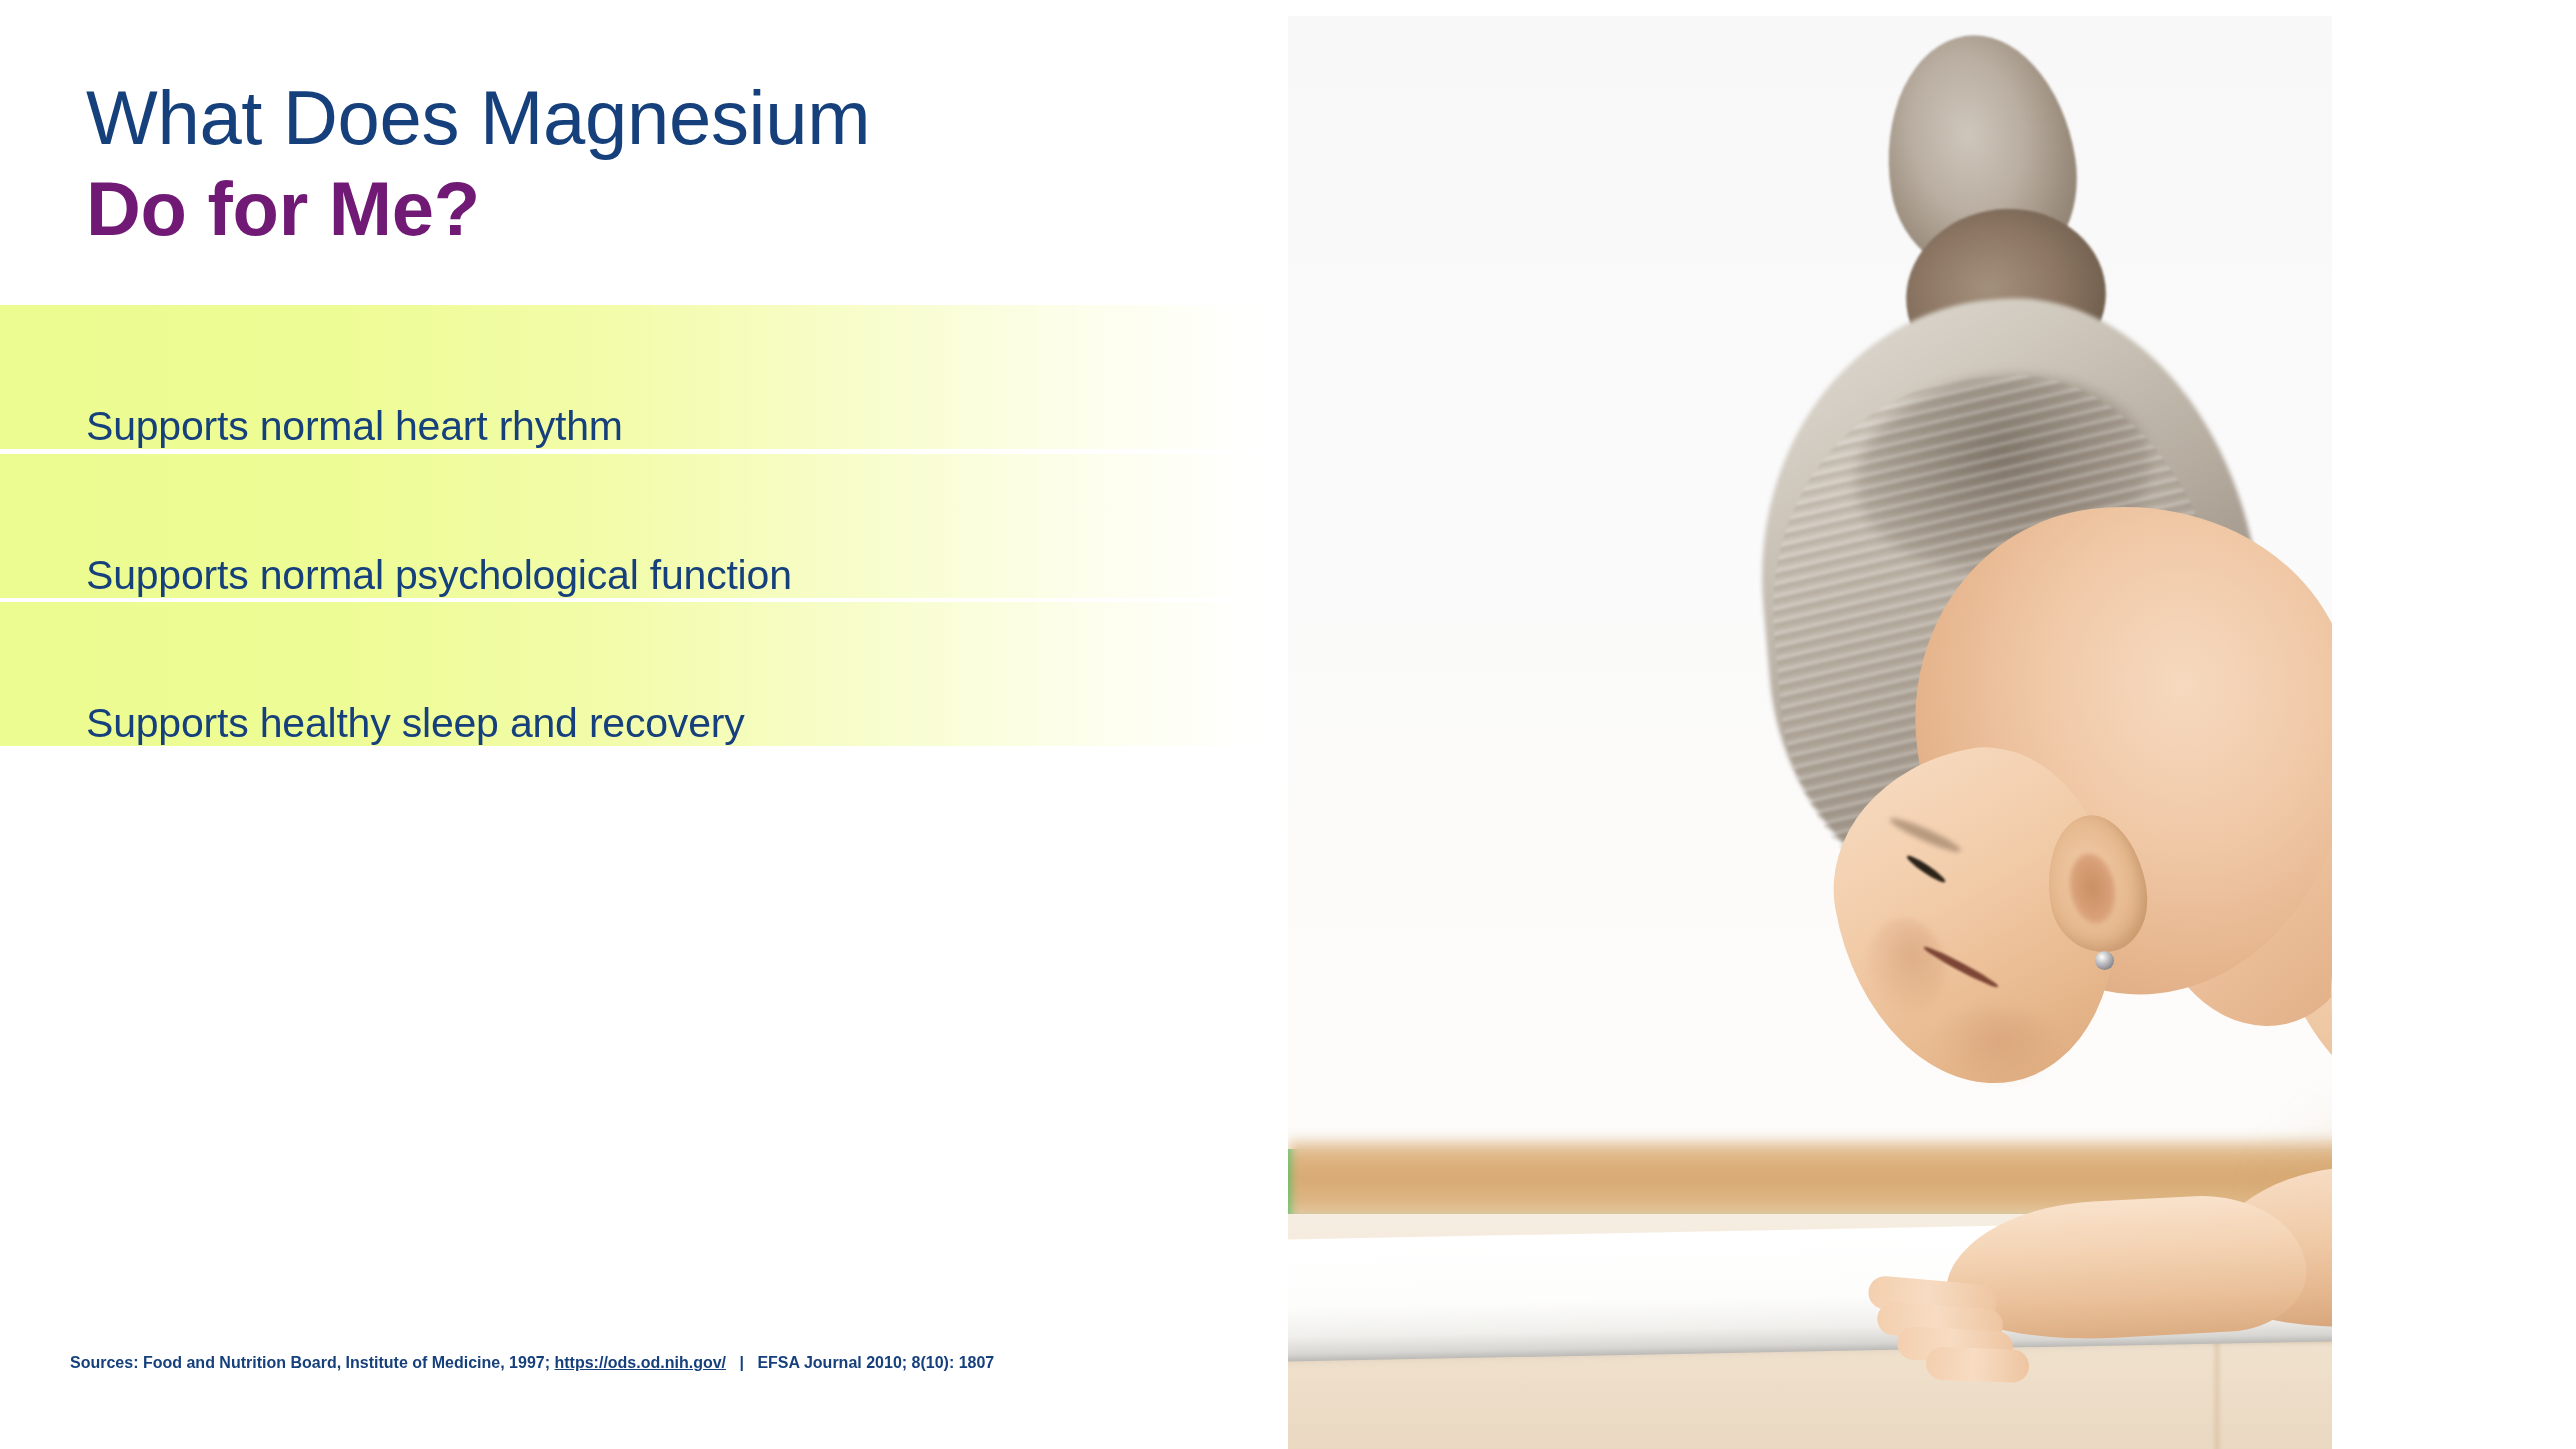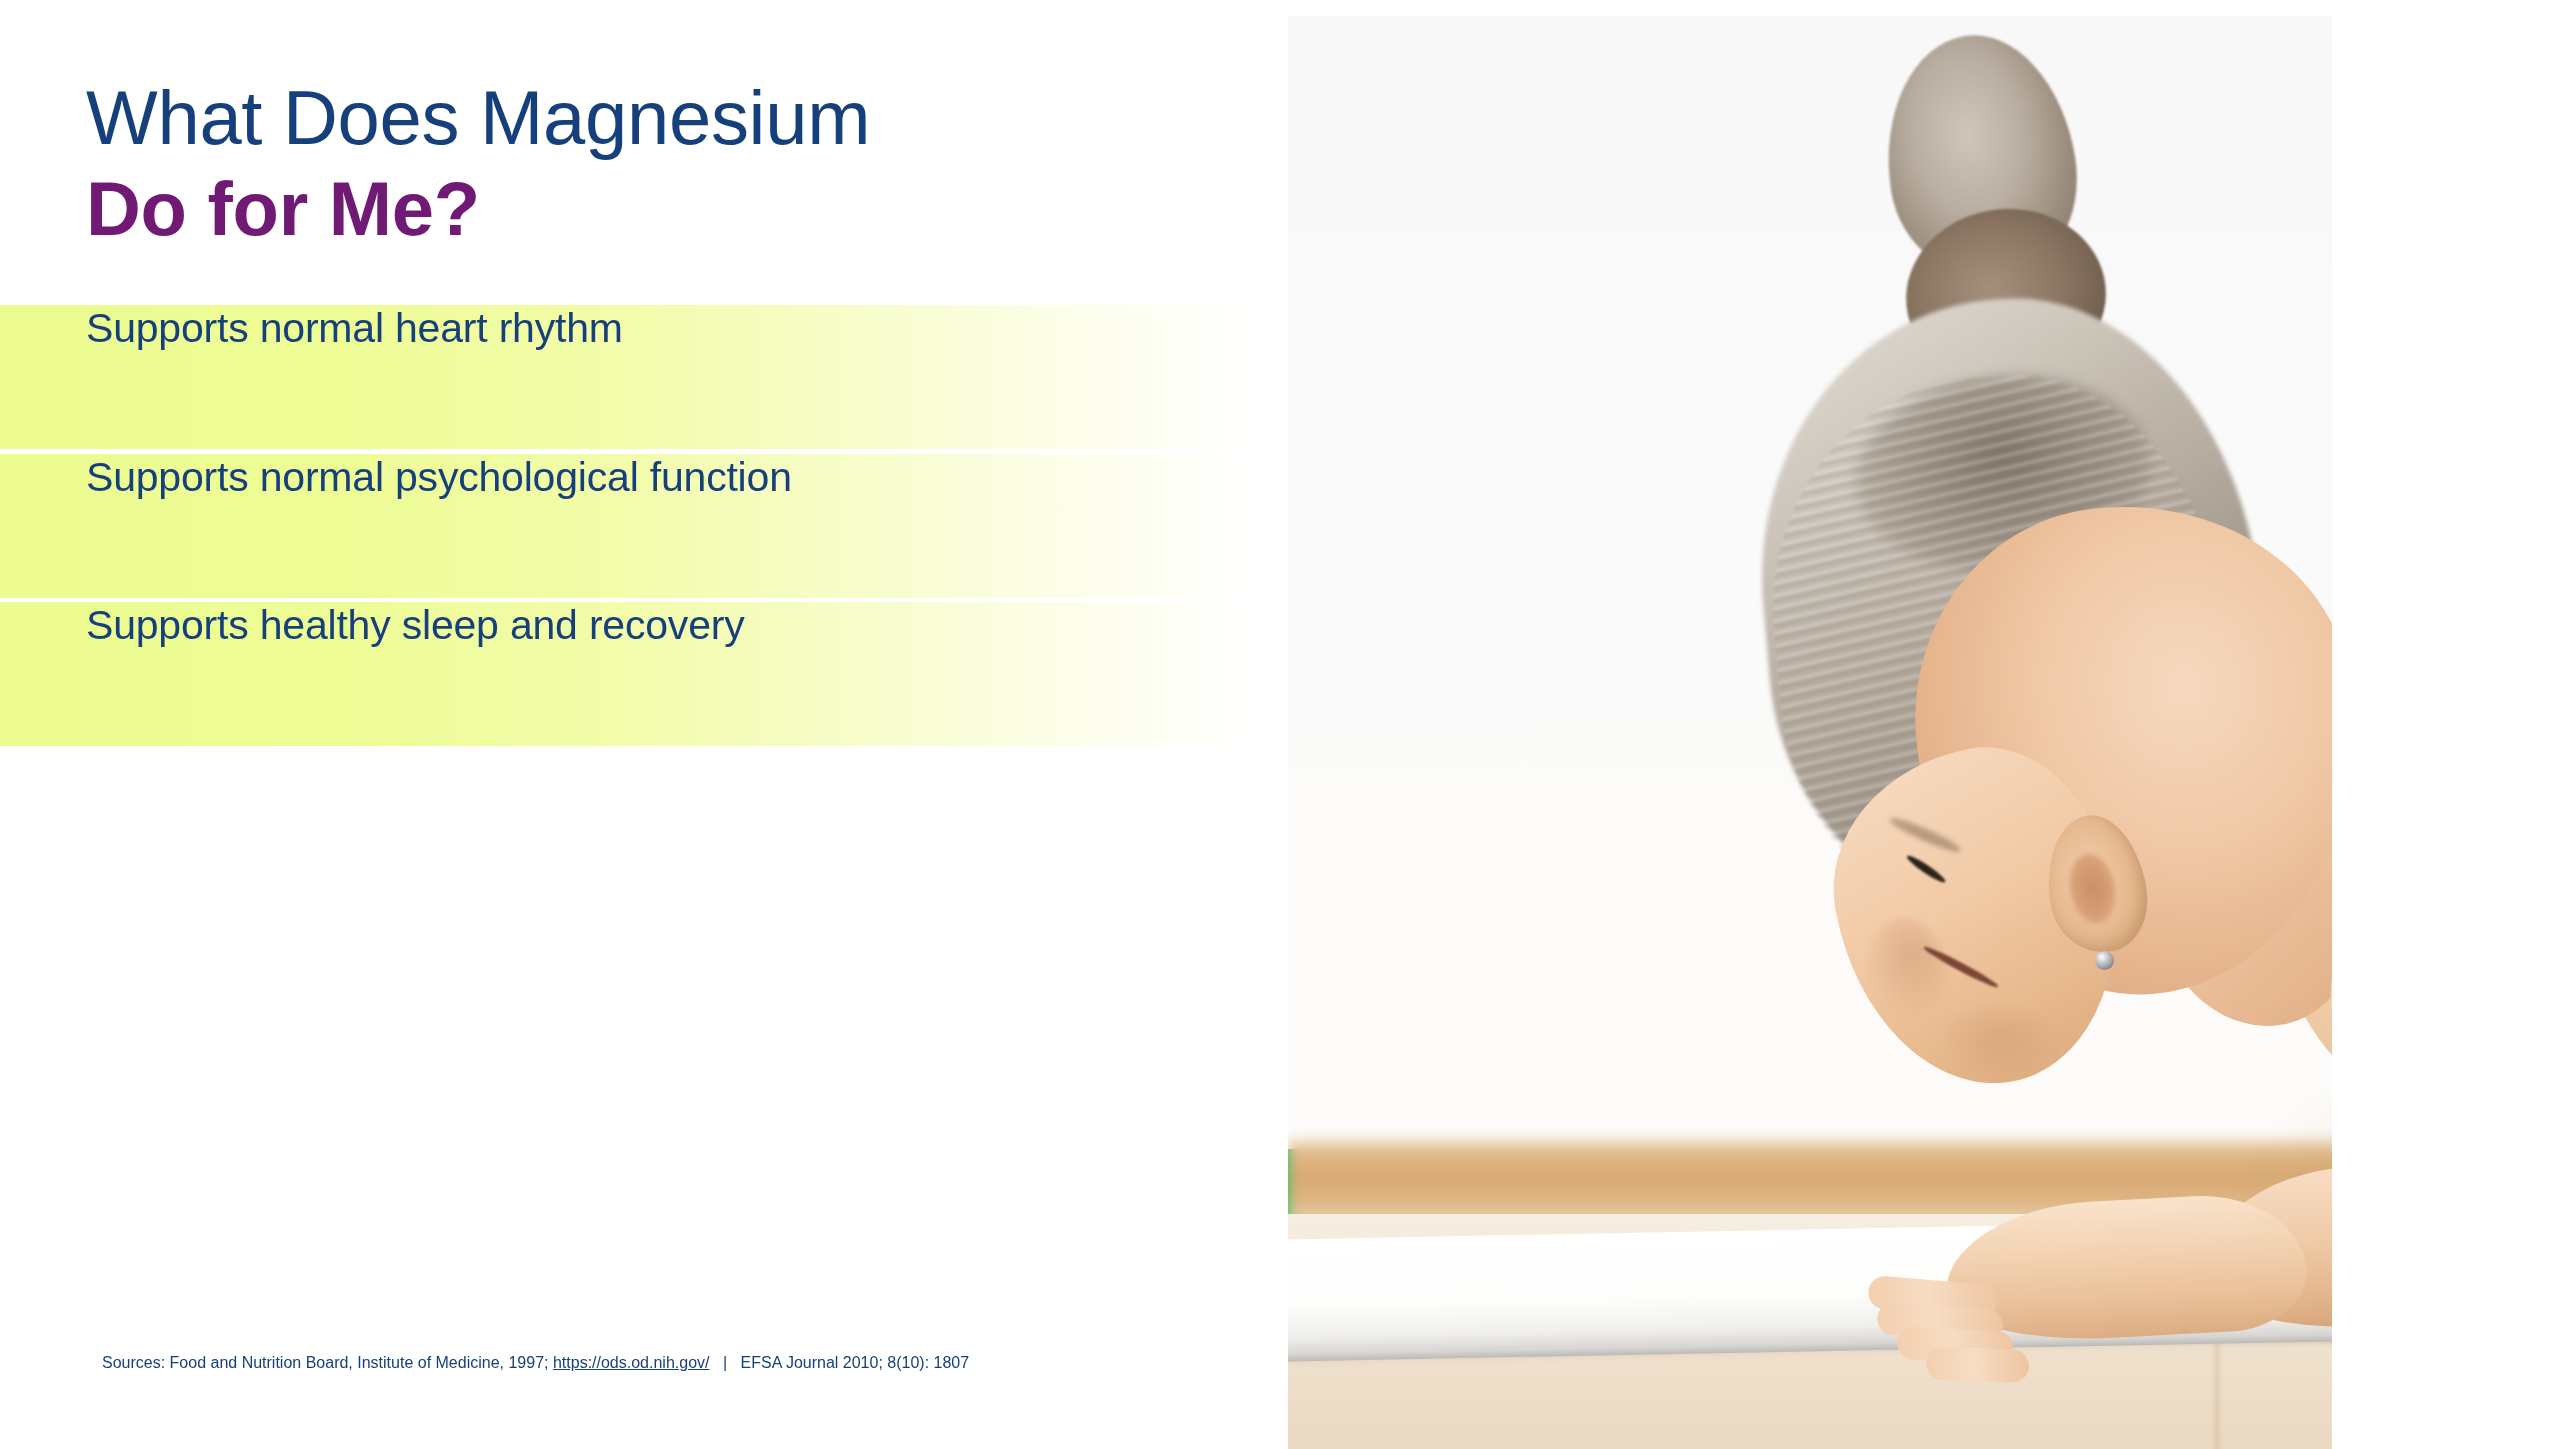--- a/index.html
+++ b/index.html
@@ -71,43 +71,43 @@
     height: 144px;
     margin-bottom: 4.5px;
     background: linear-gradient(to right,
         #ecfc90 0%,
         #eefc95 26%,
         #f2fcaa 48%,
         #f8fdcd 68%,
         #fdfeed 85%,
         #ffffff 98%);
     display: flex;
-    align-items: flex-start;
+    align-items: flex-end;
     box-sizing: border-box;
   }
   .benefit-label {
     padding-left: 86px;
     font-family: "Liberation Sans", sans-serif;
     font-size: 41px;
     line-height: 46px;
     font-weight: 400;
     letter-spacing: -0.2px;
     color: #16407c;
     white-space: nowrap;
   }
 
   
   .sources {
     position: absolute;
-    left: 102px;
+    left: 70px;
     top: 1352px;
     font-family: "Liberation Sans", sans-serif;
     font-size: 16px;
     line-height: 22px;
-    font-weight: 400;
+    font-weight: 700;
     color: #16407c;
     white-space: nowrap;
   }
   .sources .src-link {
     color: #16407c;
     text-decoration: underline;
   }
   .sources .src-sep {
     padding: 0 9px;
   }

